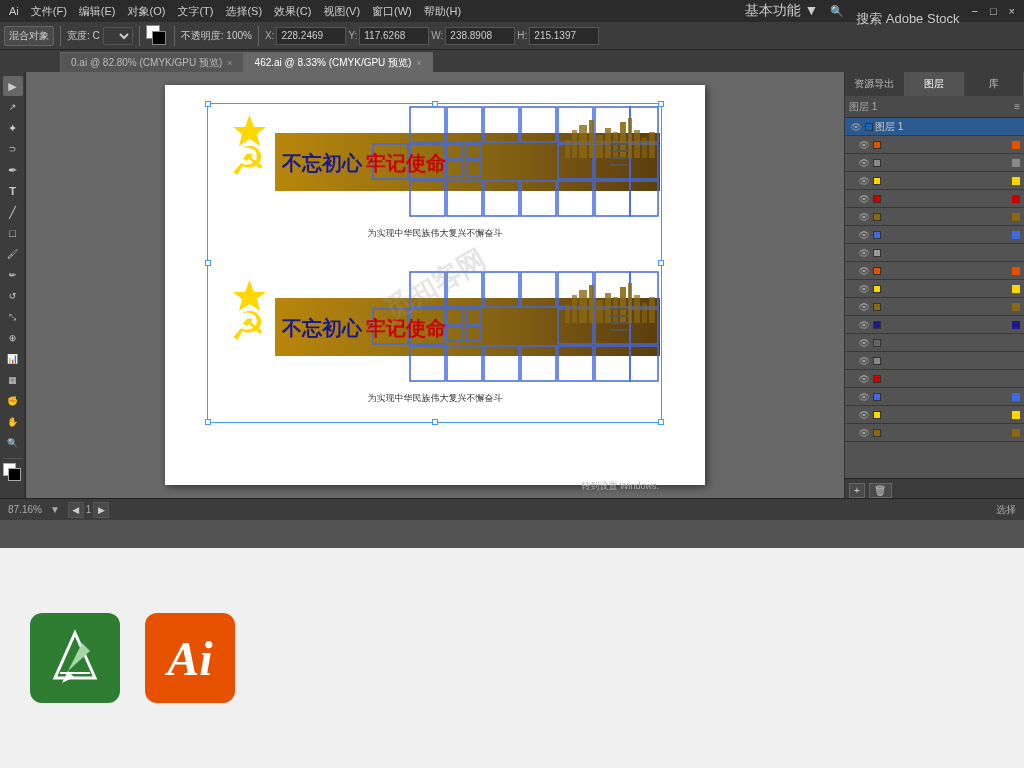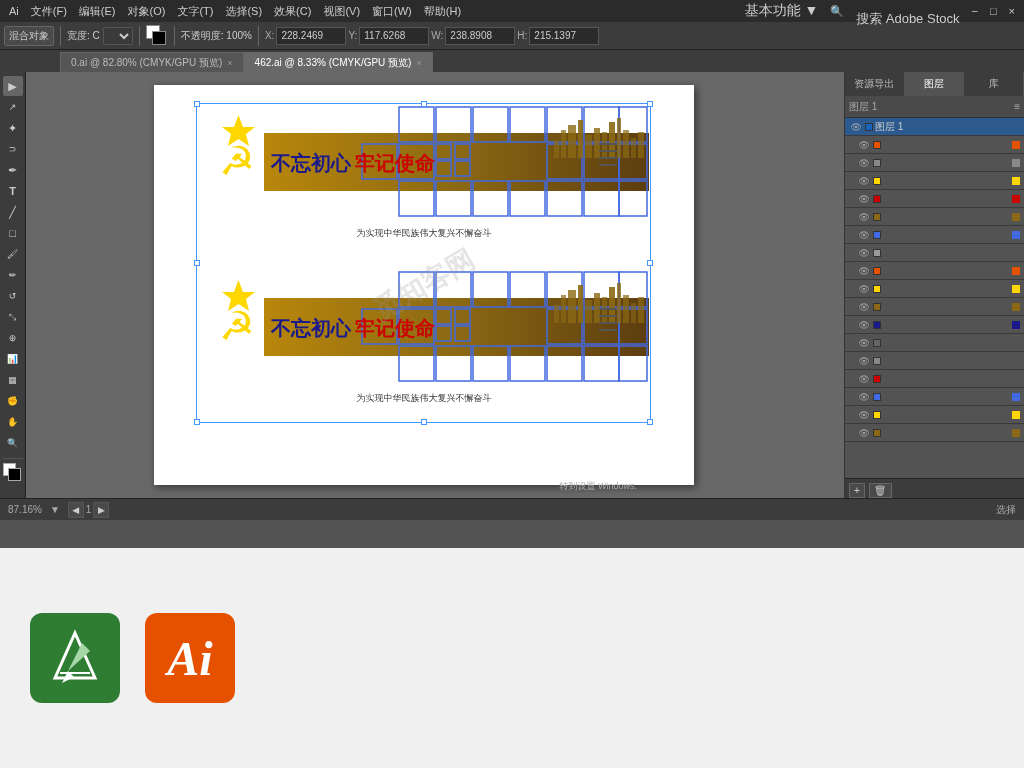--- a/index.html
+++ b/index.html
@@ -154,21 +154,20 @@
       justify-content: center;
     }
 
     
     .right-panel {
       width: 180px;
       background: #535353;
       border-left: 1px solid #333;
       display: flex;
       flex-direction: column;
-      margin-left: 22px;
     }
     .panel-tabs {
       display: flex;
       background: #3c3c3c;
       height: 24px;
     }
     .panel-tab {
       flex: 1;
       display: flex;
       align-items: center;

